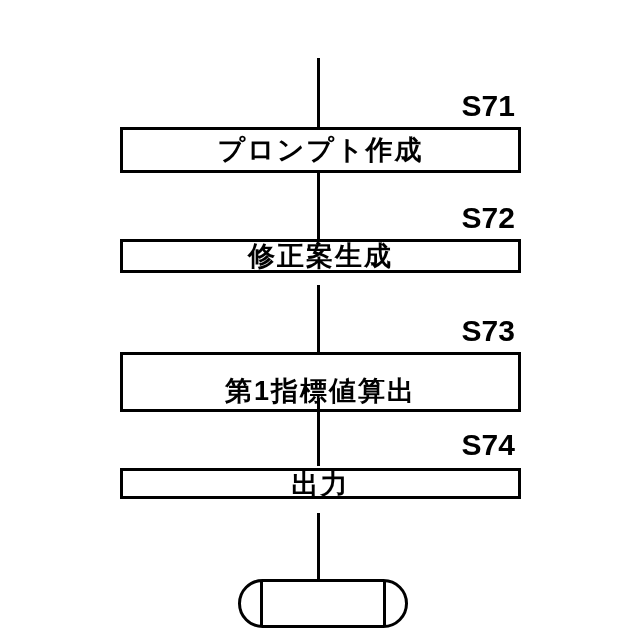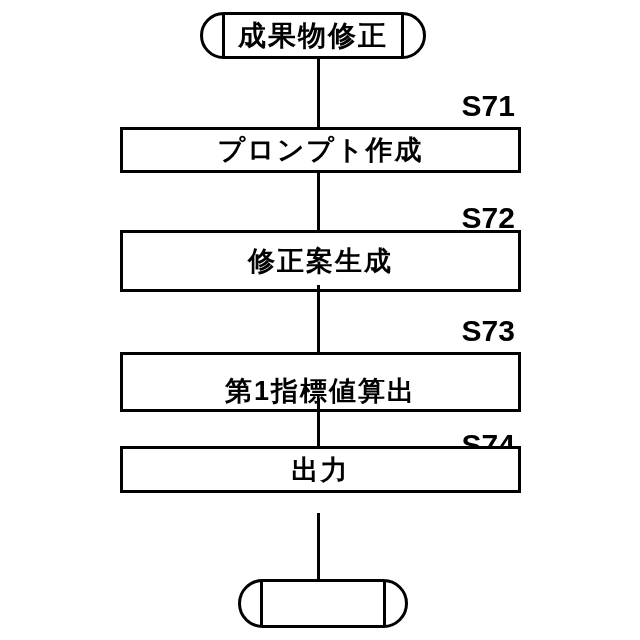--- a/index.html
+++ b/index.html
@@ -77,51 +77,46 @@
     left: 317px;
     width: 3px;
     background: #000000;
   }
 </style>
 </head>
 <body>
 
 <div class="canvas">
 
-  <div class="terminator" style="left:200px; top:12px; width:226px; height:47px;">
-    <span class="cap-line left"></span>
-    <span class="cap-line right"></span>
-    <span class="node-text">成果物修正</span>
-  </div>
 
   <div class="connector" style="top:58px; height:70px;"></div>
 
   <div class="step-id" style="top:89px;">S71</div>
   <div class="process" style="top:127px; height:46px;">
     <span class="box-text">プロンプト作成</span>
   </div>
 
   <div class="connector" style="top:173px; height:66px;"></div>
 
   <div class="step-id" style="top:201px;text-align:right;">S72</div>
-  <div class="process" style="top:230px; height:62px;">
+  <div class="process" style="top:239px; height:34px;">
     <span class="box-text">修正案生成</span>
   </div>
 
   <div class="connector" style="top:285px; height:67px;"></div>
 
   <div class="step-id" style="top:314px;">S73</div>
   <div class="process" style="top:352px; height:60px;align-items:flex-end;">
     <span class="box-text">第1指標値算出</span>
   </div>
 
   <div class="connector" style="top:398px; height:68px;"></div>
 
   <div class="step-id" style="top:428px;">S74</div>
-  <div class="process" style="top:446px; height:47px;">
+  <div class="process" style="top:468px; height:31px;">
     <span class="box-text">出力</span>
   </div>
 
   <div class="connector" style="top:513px; height:67px;"></div>
 
   <div class="terminator" style="left:238px; top:579px; width:170px; height:49px;">
     <span class="cap-line left"></span>
     <span class="cap-line right"></span>
   </div>
 

